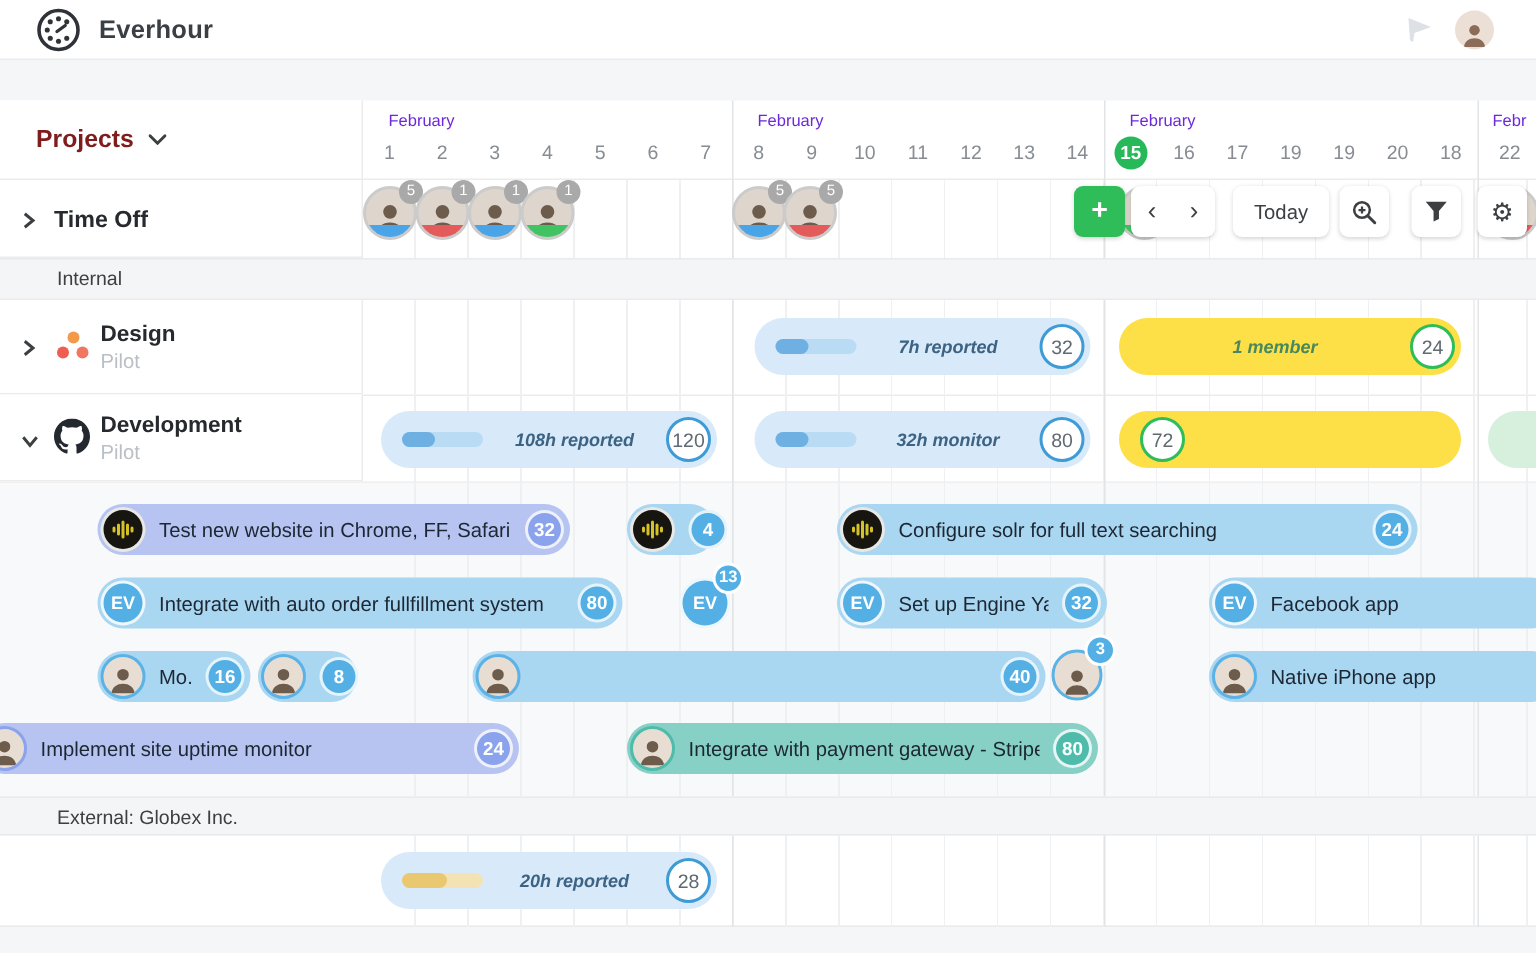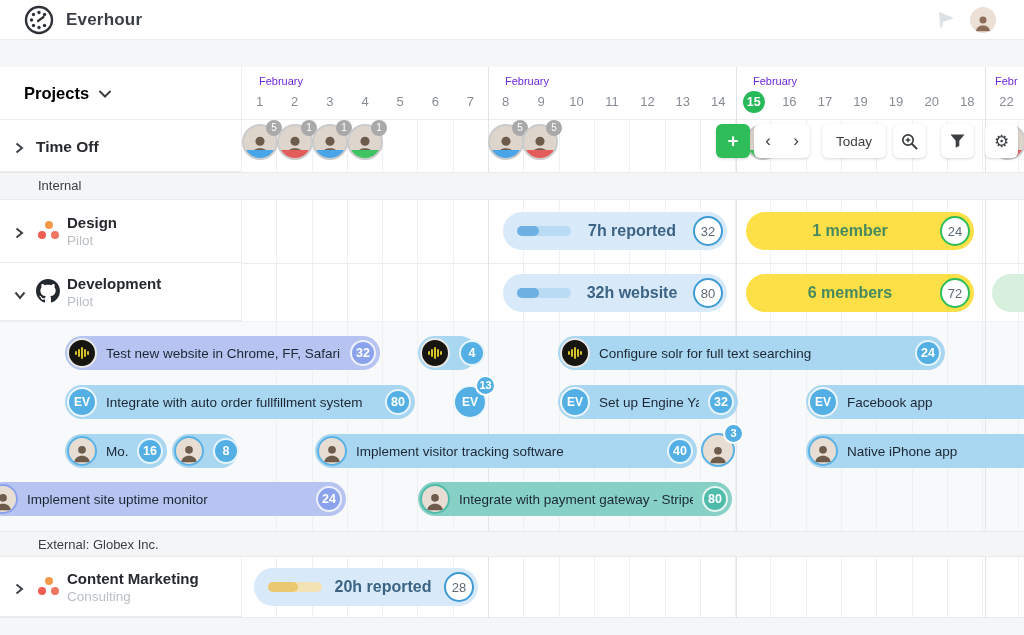--- a/index.html
+++ b/index.html
@@ -29,21 +29,21 @@
   .section-label { position:absolute; left:38px; font-size:13px; color:#3c4043; line-height:26px; }
 
   
   .grid { position:absolute; left:242px; top:120px; width:782px; height:498px; z-index:1;
           background:repeating-linear-gradient(to right, transparent 0px, transparent 34.3px, #eef0f1 34.3px, #eef0f1 35.3px); }
   .weekline { position:absolute; top:67px; width:1px; height:551px; background:#e2e4e6; z-index:1; }
 
   
   .proj-cell { position:absolute; left:0; top:67px; width:242px; height:53px; background:#fff; z-index:2;
                border-right:1px solid #ececec; border-bottom:1px solid #ececec; display:flex; align-items:center; }
-  .proj-lbl { margin-left:24px; font-size:16.5px; font-weight:700; color:#000000; }
+  .proj-lbl { margin-left:24px; font-size:16.5px; font-weight:700; color:#7f1d1d; }
   .chev-down-sm { margin-left:10px; }
   .wk { position:absolute; top:67px; height:52px; z-index:2; }
   .mon { font-size:11px; color:#6d28d9; margin:8px 0 3px 17px; }
   .days { display:flex; }
   .day { flex:1; text-align:center; font-size:13px; color:#878d93; line-height:24px; }
   .today-badge { display:inline-block; width:22px; height:22px; border-radius:50%; background:#27b959;
                  color:#fff; line-height:22px; font-size:12.5px; font-weight:700; }
 
   
   .scell { position:absolute; left:0; width:242px; background:#fff; z-index:2;
@@ -78,21 +78,21 @@
   .tav .ph svg { width:26px; height:26px; fill:#6d5b4c; }
   .tav .bar { position:absolute; left:0; bottom:0; width:100%; height:8px; }
   .tav .cnt { position:absolute; right:-4px; top:-4px; width:16px; height:16px; border-radius:50%;
               background:#a9a9a9; color:#fff; font-size:10px; line-height:16px; text-align:center; }
 
   
   .pill { position:absolute; height:38px; border-radius:19px; display:flex; align-items:center;
           padding:0 4px 0 14px; z-index:3; cursor:pointer; }
   .pill .trk { width:54px; height:10px; border-radius:5px; position:relative; flex:none; }
   .pill .fill { position:absolute; left:0; top:0; height:10px; border-radius:5px; }
-  .pill .plbl { flex:1; text-align:center; font-size:16px; font-weight:700; }
+  .pill .plbl { flex:1; text-align:center; font-size:12px; font-weight:700;font-style:italic; }
   .pill .pbadge { width:30px; height:30px; border-radius:50%; background:#fff; border:2px solid;
                   display:flex; align-items:center; justify-content:center; font-size:13px; color:#5f6a72; flex:none; }
   .p-blue { background:#d8eaf9; }
   .p-blue .trk { background:#b9dbf4; }
   .p-blue .fill { width:22px; background:#6fb0e2; }
   .p-blue .plbl { color:#3c6384; }
   .p-blue .pbadge { border-color:#3e9bd6; }
   .p-yellow .trk { background:#f3e3b4; }
   .p-yellow .fill { width:30px; background:#e9c86f; }
   .p-green { background:#fde047; }
@@ -267,33 +267,20 @@
       <svg width="12" height="10" viewBox="0 0 12 10">
           <path d="M1.5 2.5 L6 8 L10.5 2.5"></path>
         </svg></span>
     <span class="gh-ic" style="top:16px">
       <svg width="24" height="24" viewBox="0 0 16 16">
           <path d="M8 0C3.58 0 0 3.58 0 8c0 3.54 2.29 6.53 5.47 7.59.4.07.55-.17.55-.38 0-.19-.01-.82-.01-1.49-2.01.37-2.53-.49-2.69-.94-.09-.23-.48-.94-.82-1.13-.28-.15-.68-.52-.01-.53.63-.01 1.08.58 1.23.82.72 1.21 1.87.87 2.33.66.07-.52.28-.87.51-1.07-1.78-.2-3.64-.89-3.64-3.95 0-.87.31-1.59.82-2.15-.08-.2-.36-1.02.08-2.12 0 0 .67-.21 2.2.82.64-.18 1.32-.27 2-.27s1.36.09 2 .27c1.53-1.04 2.2-.82 2.2-.82.44 1.1.16 1.92.08 2.12.51.56.82 1.27.82 2.15 0 3.07-1.87 3.75-3.65 3.95.29.25.54.73.54 1.48 0 1.07-.01 1.93-.01 2.2 0 .21.15.46.55.38A8.01 8.01 0 0 0 16 8c0-4.42-3.58-8-8-8z"></path>
         </svg></span>
     <span class="row-title" style="left:67px;top:12px">Development</span>
     <span class="row-sub" style="left:67px;top:31px">Pilot</span>
   </div>
-  <div class="scell" style="top:557px;height:60px">
-    <span class="chev" style="top:24px">
-      <svg width="10" height="12" viewBox="0 0 10 12">
-          <path d="M2.5 1.5 L8 6 L2.5 10.5"></path>
-        </svg></span>
-    <span class="asana-ic" style="top:20px">
-        <i class="d1"></i>
-        <i class="d2"></i>
-        <i class="d3"></i>
-      </span>
-    <span class="row-title" style="left:67px;top:13px">Content Marketing</span>
-    <span class="row-sub" style="left:67px;top:32px">Consulting</span>
-  </div>
 
   <div class="tav" style="left:242px">
     <span class="ph">
         <svg>
           <use href="#person"></use>
         </svg>
         <span class="bar" style="background:#4aa5e8"></span>
       </span>
     <span class="cnt">5</span>
   </div>
@@ -387,29 +374,35 @@
         <span class="fill"></span>
       </span>
     <span class="plbl">7h reported</span>
     <span class="pbadge">32</span>
   </div>
   <div class="pill p-green" style="left:746px;top:212px;width:228px">
     <span class="plbl">1 member</span>
     <span class="pbadge">24</span>
   </div>
 
+  <div class="pill p-blue" style="left:254px;top:274px;width:224px">
+    <span class="trk">
+        <span class="fill"></span>
+      </span>
+    <span class="plbl">108h reported</span>
+    <span class="pbadge">120</span>
+  </div>
   <div class="pill p-blue" style="left:503px;top:274px;width:224px">
     <span class="trk">
         <span class="fill"></span>
       </span>
-    <span class="plbl">32h website</span>
+    <span class="plbl">32h monitor</span>
     <span class="pbadge">80</span>
   </div>
   <div class="pill p-green" style="left:746px;top:274px;width:228px">
-    <span class="plbl">6 members</span>
     <span class="pbadge">72</span>
   </div>
   <div class="pill-stub" style="left:992px;top:274px;width:44px"></div>
 
   <div class="tbar c-peri" style="left:65px;top:336px;width:315px">
     <span class="wave-ic">
         <svg width="16" height="14">
           <use href="#wave"></use>
         </svg>
       </span>
@@ -469,21 +462,20 @@
         </svg>
       </span>
     <span class="tbadge">8</span>
   </div>
   <div class="tbar c-sky" style="left:315px;top:434px;width:382px">
     <span class="ph-ic">
         <svg>
           <use href="#person"></use>
         </svg>
       </span>
-    <span class="ttl">Implement visitor tracking software</span>
     <span class="tbadge">40</span>
   </div>
   <div class="solo" style="left:701px;top:433px">
     <span class="ph-ic">
         <svg>
           <use href="#person"></use>
         </svg>
       </span>
     <span class="cnt">3</span>
   </div>

